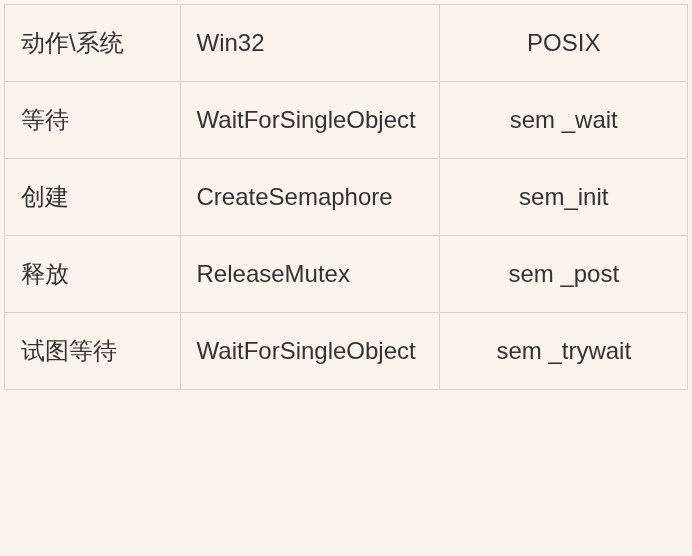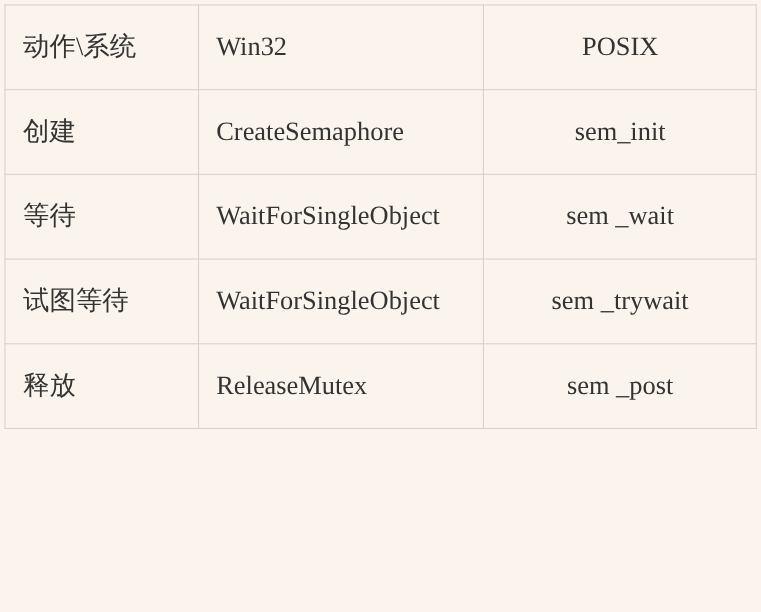--- a/index.html
+++ b/index.html
@@ -18,21 +18,20 @@
     }
     td {
       border: 1px solid #d8d3ca;
       padding: 20px 16px;
       font-size: 24px;
       color: #333333;
       text-align: left;
       vertical-align: middle;
       background: #faf4ec;
       line-height: 1.5;
-      font-family: Liberation Serif, serif;
     }
     td.col0 {
       width: 176px;
     }
     td.col1 {
       width: 260px;
     }
     td.col2 {
       width: 248px;
       text-align: center;
@@ -42,33 +41,33 @@
 <body>
 
 <table>
   <tbody>
     <tr>
       <td class="col0">动作\系统</td>
       <td class="col1">Win32</td>
       <td class="col2">POSIX</td>
     </tr>
     <tr>
+      <td class="col0">等待</td>
+      <td class="col1">WaitForSingleObject</td>
+      <td class="col2">sem _wait</td>
+    </tr>
+    <tr>
       <td class="col0">创建</td>
       <td class="col1">CreateSemaphore</td>
       <td class="col2">sem_init</td>
     </tr>
     <tr>
-      <td class="col0">等待</td>
-      <td class="col1">WaitForSingleObject</td>
-      <td class="col2">sem _wait</td>
+      <td class="col0">释放</td>
+      <td class="col1">ReleaseMutex</td>
+      <td class="col2">sem _post</td>
     </tr>
     <tr>
       <td class="col0">试图等待</td>
       <td class="col1">WaitForSingleObject</td>
       <td class="col2">sem _trywait</td>
     </tr>
-    <tr>
-      <td class="col0">释放</td>
-      <td class="col1">ReleaseMutex</td>
-      <td class="col2">sem _post</td>
-    </tr>
   </tbody>
 </table>
 
 </body></html>

